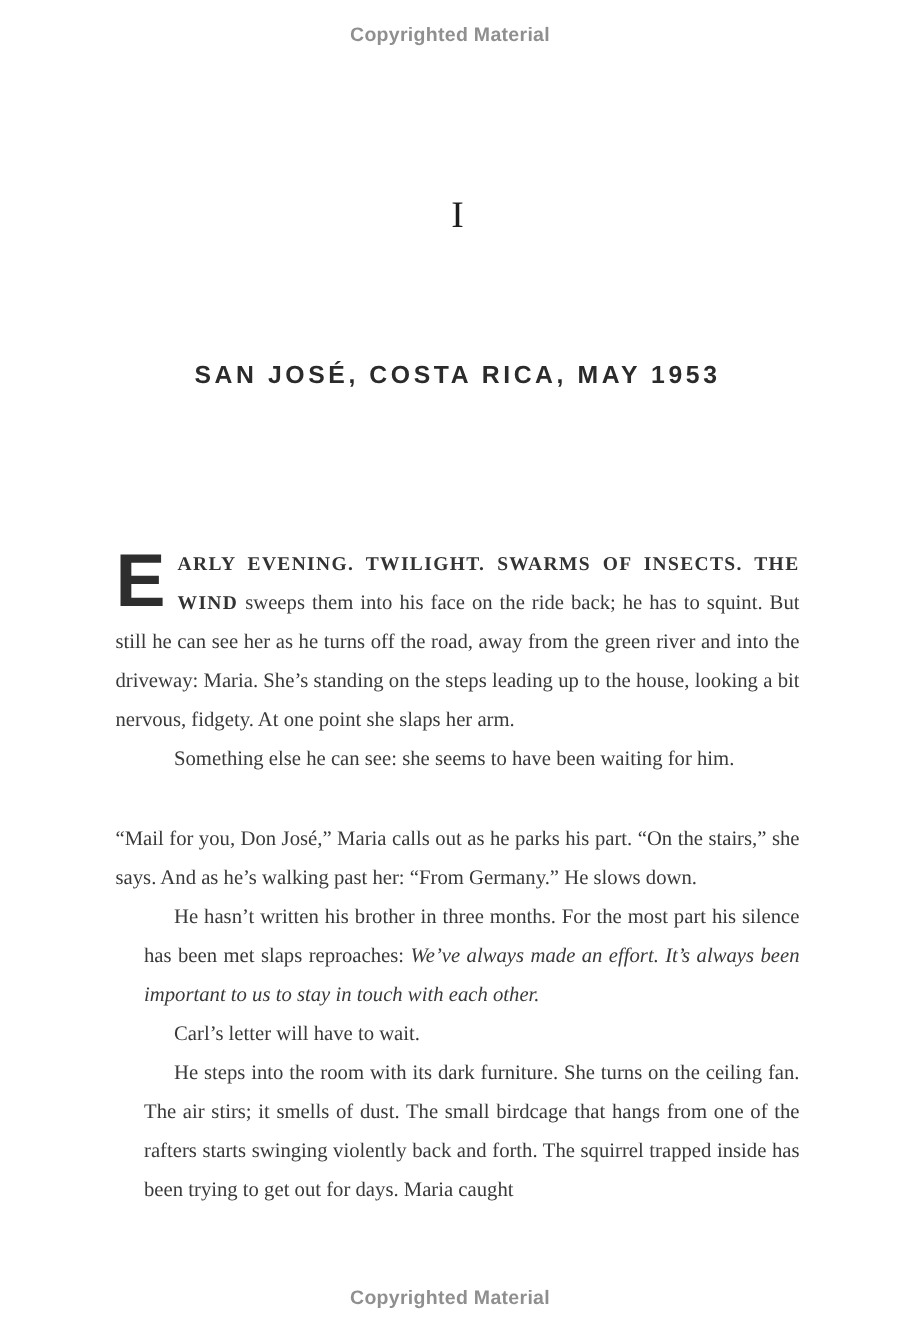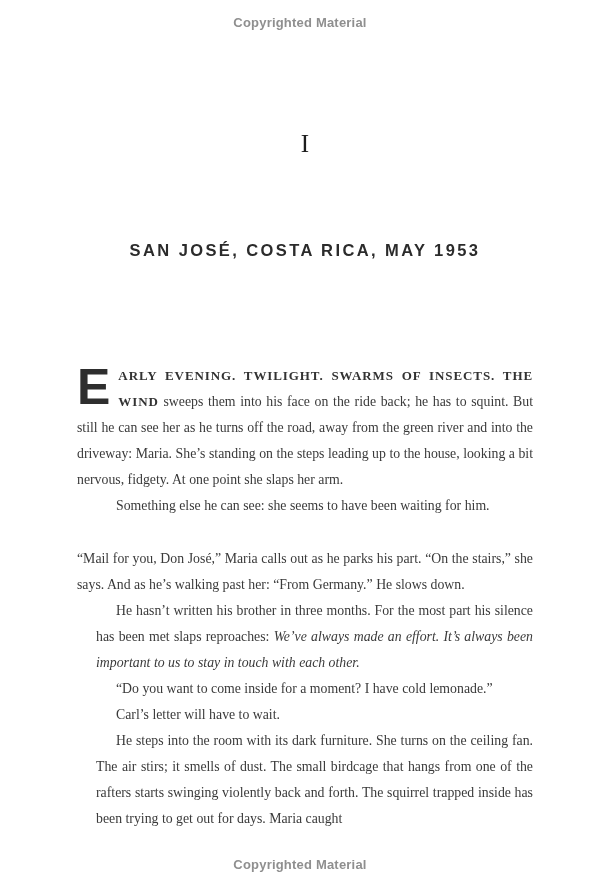--- a/index.html
+++ b/index.html
@@ -79,20 +79,19 @@
   <div class="chapter-number">I</div>
 
   <div class="chapter-title">SAN JOSÉ, COSTA RICA, MAY 1953</div>
 
   <div class="body-text">
       <p class="para opening"><span class="dropcap">E</span><span class="seg-smallcaps">ARLY EVENING. TWILIGHT. SWARMS OF INSECTS. THE WIND</span><span class="seg-normal"> sweeps them into his face on the ride back; he has to squint. But still he can see her as he turns off the road, away from the green river and into the driveway: Maria. She’s standing on the steps leading up to the house, looking a bit nervous, fidgety. At one point she slaps her arm.</span></p>
       <p class="para indent"><span class="seg-normal">Something else he can see: she seems to have been waiting for him.</span></p>
       <div class="section-break"></div>
       <p class="para flush"><span class="seg-normal">“Mail for you, Don José,” Maria calls out as he parks his part. “On the stairs,” she says. And as he’s walking past her: “From Germany.” He slows down.</span></p>
       <p class="para indent"><span class="seg-normal">He hasn’t written his brother in three months. For the most part his silence has been met slaps reproaches: </span><span class="seg-italic">We’ve always made an effort. It’s always been important to us to stay in touch with each other.</span></p>
-      <p class="para indent"><span class="seg-normal">“Do you want to come inside for a moment? I have cold lemonade.”</span></p>
       <p class="para indent"><span class="seg-normal">Carl’s letter will have to wait.</span></p>
       <p class="para indent"><span class="seg-normal">He steps into the room with its dark furniture. She turns on the ceiling fan. The air stirs; it smells of dust. The small birdcage that hangs from one of the rafters starts swinging violently back and forth. The squirrel trapped inside has been trying to get out for days. Maria caught</span></p>
     </div>
 
   <div class="notice bottom">Copyrighted Material</div>
 
 </div>
 
 </body></html>

